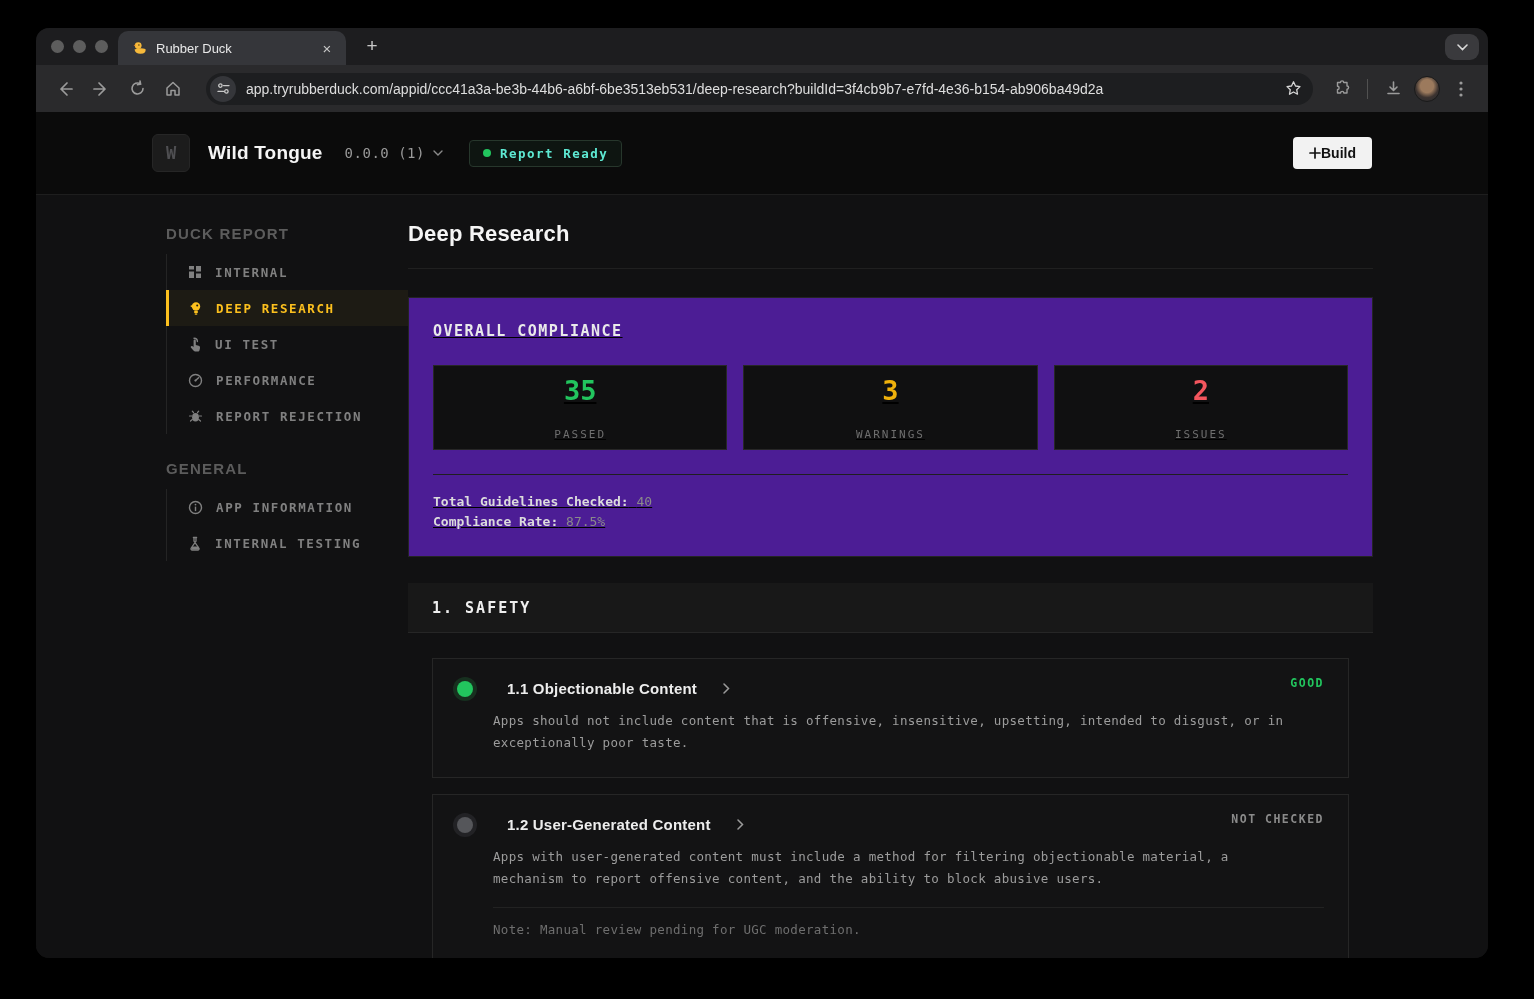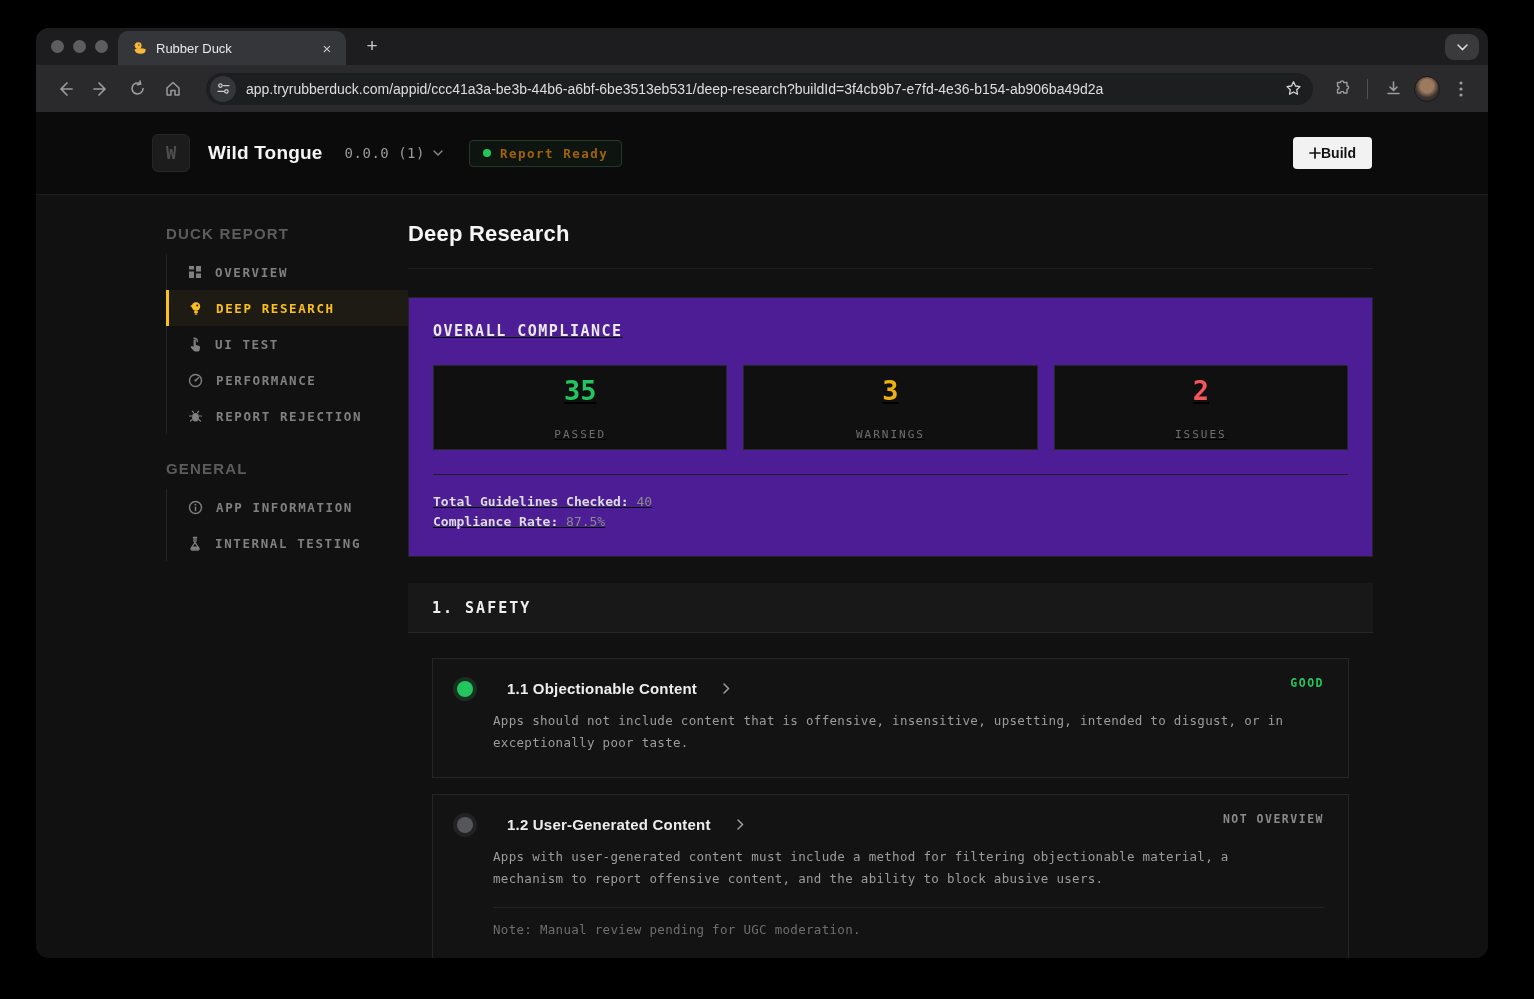--- a/index.html
+++ b/index.html
@@ -41,21 +41,21 @@
   
   .appbar{ height:83px; background:#0b0b0b; border-bottom:1px solid #1e1e1e; display:flex; align-items:center;
     padding:0 116px; flex:none;}
   .app-icon{ width:38px; height:38px; background:#1c1c1c; border:1px solid #262626; border-radius:6px;
     color:#4f4f52; display:flex; align-items:center; justify-content:center; font-size:17px; font-weight:bold;
     font-family:"DejaVu Sans Mono", monospace;}
   .app-name{ color:#f5f5f5; font-size:19px; font-weight:bold; margin-left:18px; letter-spacing:.2px;}
   .app-version{ color:#9a9a9a; font-size:14px; margin-left:22px; letter-spacing:.5px;}
   .ver-chev{ color:#8a8a8a; margin-left:8px; display:flex;}
   .status-badge{ margin-left:26px; height:27px; border:1px solid #27372c; background:#0e1511; border-radius:4px;
-    display:flex; align-items:center; gap:9px; padding:8px 13px; color:#a16207; font-size:12.5px; font-weight:bold;
+    display:flex; align-items:center; gap:9px; padding:8px 13px; color:#5eead4; font-size:12.5px; font-weight:bold;
     letter-spacing:1.5px;}
   .status-dot{ width:8px; height:8px; border-radius:50%; background:#22c55e;}
   .build-btn{ margin-left:auto; height:32px; background:#f2f2f2; color:#111; border-radius:4px; display:flex;
     align-items:center; padding:0 16px; font-size:14px; font-weight:bold;}
 
   
   .page{ flex:1; background:#111112; display:flex; padding:0 115px 0 130px; overflow:hidden;}
   .sidebar{ width:242px; flex:none; padding-top:30px;}
   .side-label{ color:#5c5c5c; font-size:15px; font-weight:bold; letter-spacing:1.2px; margin-bottom:12px;}
   .side-menu{ border-left:1px solid #242424; margin-bottom:26px;}
@@ -220,21 +220,21 @@
     <aside class="sidebar">
       <div class="side-label">DUCK REPORT</div>
       <div class="side-menu">
         <div class="side-item mono">
           <svg width="14" height="14" viewBox="0 0 14 14">
               <rect x="1" y="1" width="5" height="3.5" fill="currentColor"></rect>
               <rect x="8" y="1" width="5" height="5.5" fill="currentColor"></rect>
               <rect x="1" y="6.5" width="5" height="6.5" fill="currentColor"></rect>
               <rect x="8" y="8.5" width="5" height="4.5" fill="currentColor"></rect>
             </svg>
-          <span class="lbl">OVERVIEW</span>
+          <span class="lbl">INTERNAL</span>
         </div>
         <div class="side-item mono active">
           <svg width="15" height="15" viewBox="0 0 15 15">
               <circle cx="8" cy="5.5" r="4.2" fill="currentColor"></circle>
               <path d="M2.2 5 L4.2 3.9 L4.2 6.4 Z" fill="currentColor"></path>
               <circle cx="9.2" cy="4.6" r="1" fill="#1d1b14"></circle>
               <rect x="6.2" y="10" width="3.6" height="2" fill="currentColor"></rect>
               <rect x="6.8" y="12.4" width="2.4" height="1.3" fill="currentColor"></rect>
             </svg>
           <span class="lbl">DEEP RESEARCH</span>
@@ -335,21 +335,21 @@
 
         <div class="g-card">
           <div class="g-head">
             <span class="dot neutral"></span>
             <span class="g-title">1.2 User-Generated Content</span>
             <span class="g-chev">
               <svg width="7" height="11" viewBox="0 0 7 11">
                   <path d="M1 1l4.5 4.5L1 10" stroke="currentColor" stroke-width="1.5" fill="none" stroke-linecap="round"></path>
                 </svg>
             </span>
-            <span class="g-status mono neutral">NOT OVERVIEW</span>
+            <span class="g-status mono neutral">NOT CHECKED</span>
           </div>
           <div class="g-desc mono">Apps with user-generated content must include a method for filtering objectionable material, a mechanism to report offensive content, and the ability to block abusive users.</div>
           <div class="g-note mono">Note: Manual review pending for UGC moderation.</div>
         </div>
 
       </div>
     </main>
   </div>
 </div>
 

